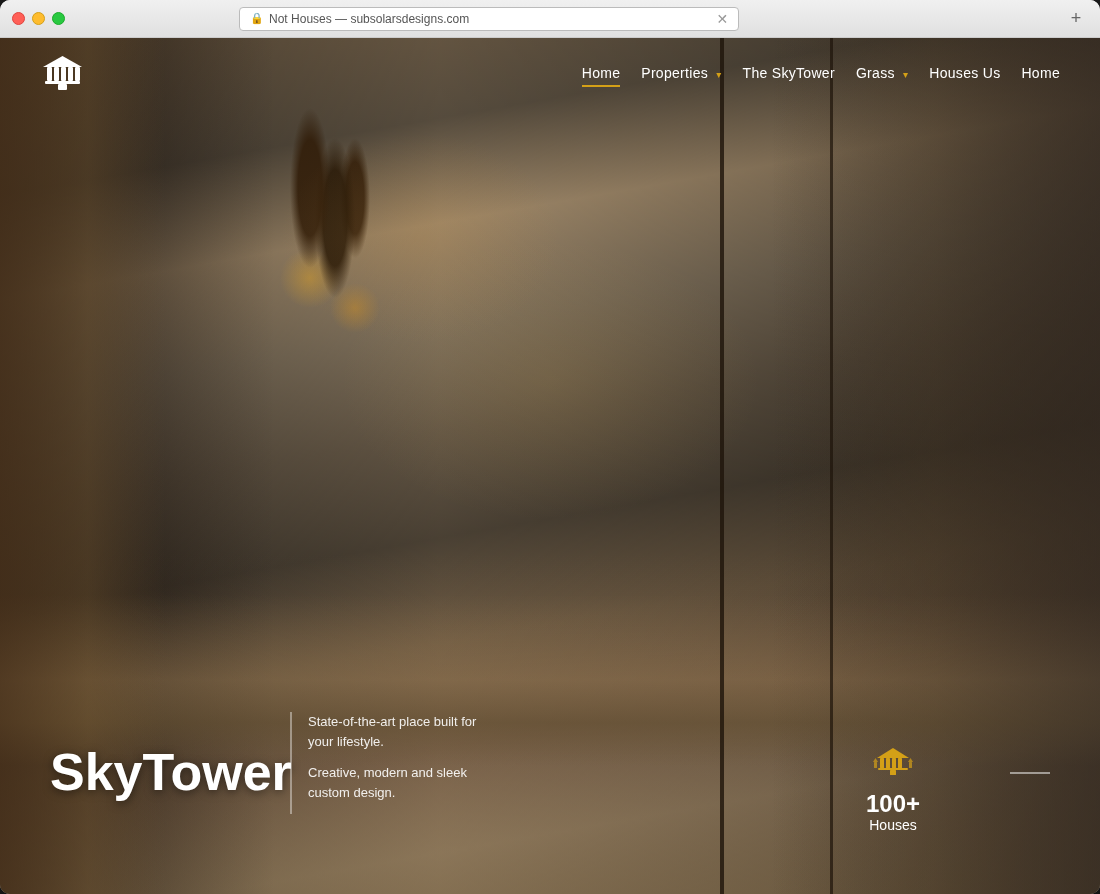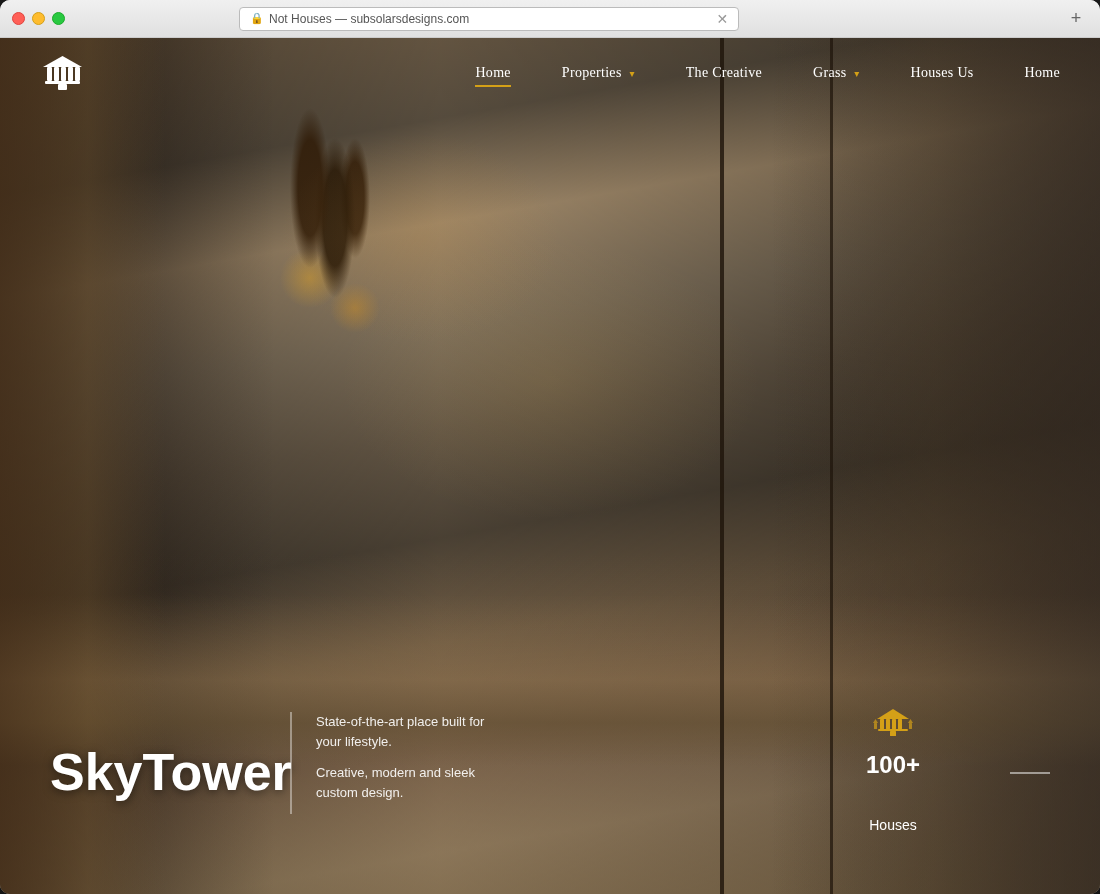--- a/index.html
+++ b/index.html
@@ -172,23 +172,22 @@
 
     .logo-icon {
       width: 45px;
       height: 45px;
       color: white;
     }
 
     .nav-links {
       display: flex;
       align-items: center;
-      gap: 51px;
+      gap: 21px;
       list-style: none;
-      font-family: Liberation Serif, serif;
     }
 
     .nav-item {
       color: white;
       font-size: 14px;
       font-weight: 500;
       cursor: pointer;
       position: relative;
       letter-spacing: 0.3px;
     }
@@ -225,21 +224,21 @@
       text-shadow: 0 2px 10px rgba(0,0,0,0.5);
     }
 
     
     .hero-desc {
       position: absolute;
       bottom: 80px;
       left: 290px;
       z-index: 10;
       border-left: 2px solid rgba(255,255,255,0.4);
-      padding-left: 24px;
+      padding-left: 16px;
       max-width: 200px;
     }
 
     .hero-desc-text {
       color: rgba(255,255,255,0.9);
       font-size: 13px;
       line-height: 1.5;
       margin-bottom: 12px;
     }
 
@@ -269,21 +268,20 @@
       font-size: 24px;
       font-weight: 700;
       line-height: 1;
     }
 
     .stat-label {
       color: white;
       font-size: 14px;
       font-weight: 500;
       line-height: 1.3;
-      margin-top: 39px;
     }
 
     
     .scroll-line {
       position: absolute;
       bottom: 120px;
       right: 50px;
       width: 40px;
       height: 2px;
       background: rgba(255,255,255,0.5);
@@ -335,21 +333,21 @@
 
       <ul class="nav-links">
         <li class="nav-item active">
           <span>Home</span>
         </li>
         <li class="nav-item">
           <span>Properties</span>
           <span class="chevron" style="color:#D4A017;">▾</span>
         </li>
         <li class="nav-item">
-          <span>The Creative</span>
+          <span>The SkyTower</span>
         </li>
         <li class="nav-item">
           <span>Grass</span>
           <span class="chevron" style="color:#D4A017;">▾</span>
         </li>
         <li class="nav-item">
           <span>Houses Us</span>
         </li>
         <li class="nav-item">
           <span>Home</span>

